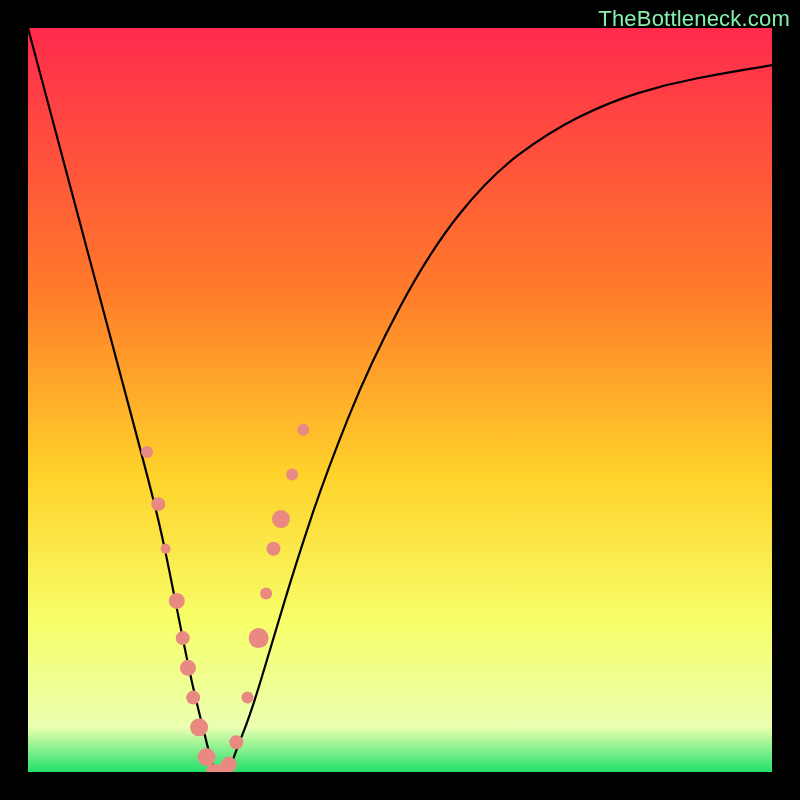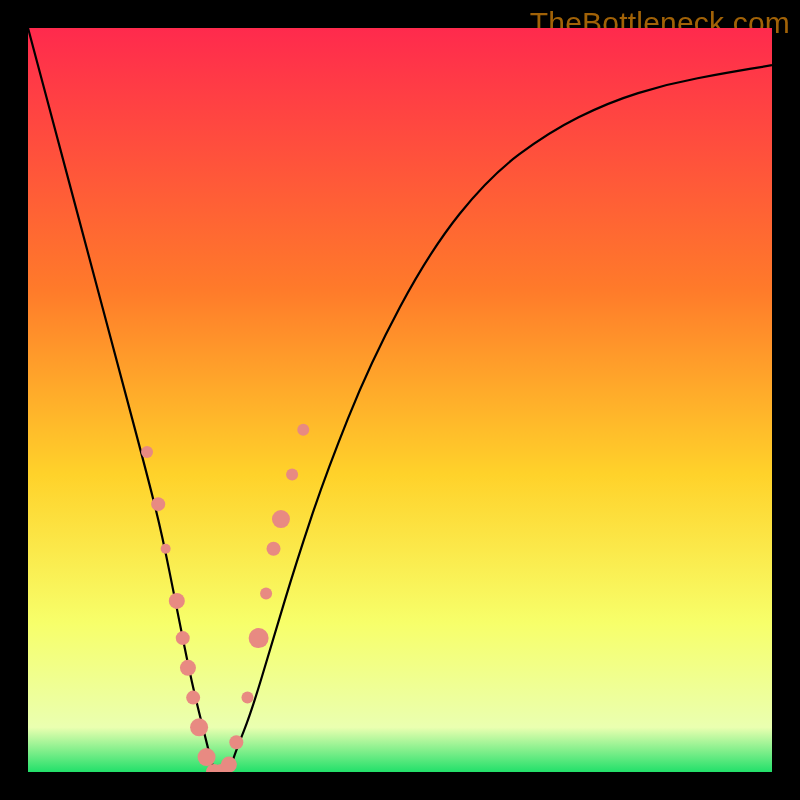--- a/index.html
+++ b/index.html
@@ -23,22 +23,22 @@
     position: absolute;
     left: 28px;
     top: 28px;
     width: 744px;
     height: 744px;
   }
   .watermark {
     position: absolute;
     top: 6px;
     right: 10px;
-    color: #a16207;
-    font-size: 30px;
+    color: #86efac;
+    font-size: 22px;
     font-weight: 500;
     letter-spacing: 0.2px;
     user-select: none;
   }
   svg { display: block; }
 </style>
 </head>
 <body>
 
 <div class="frame">

